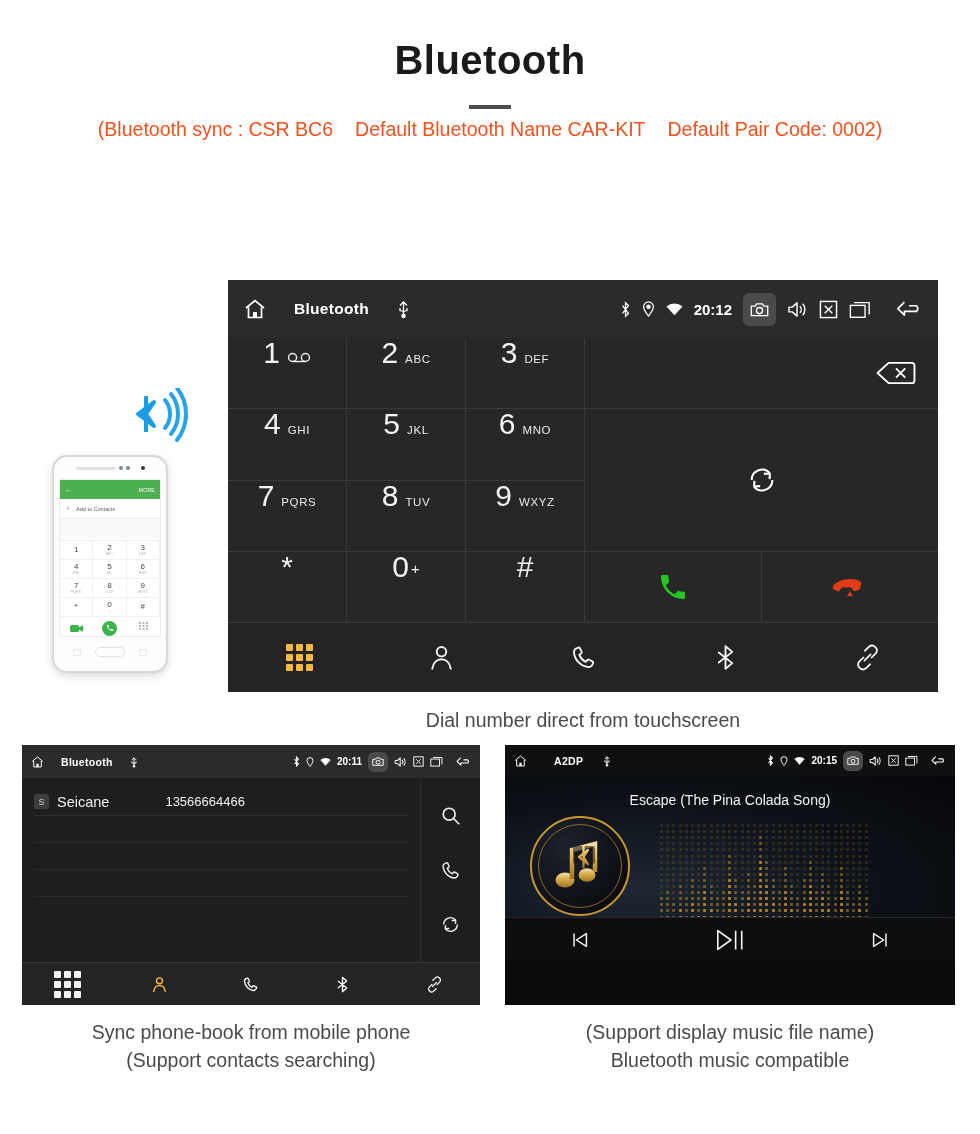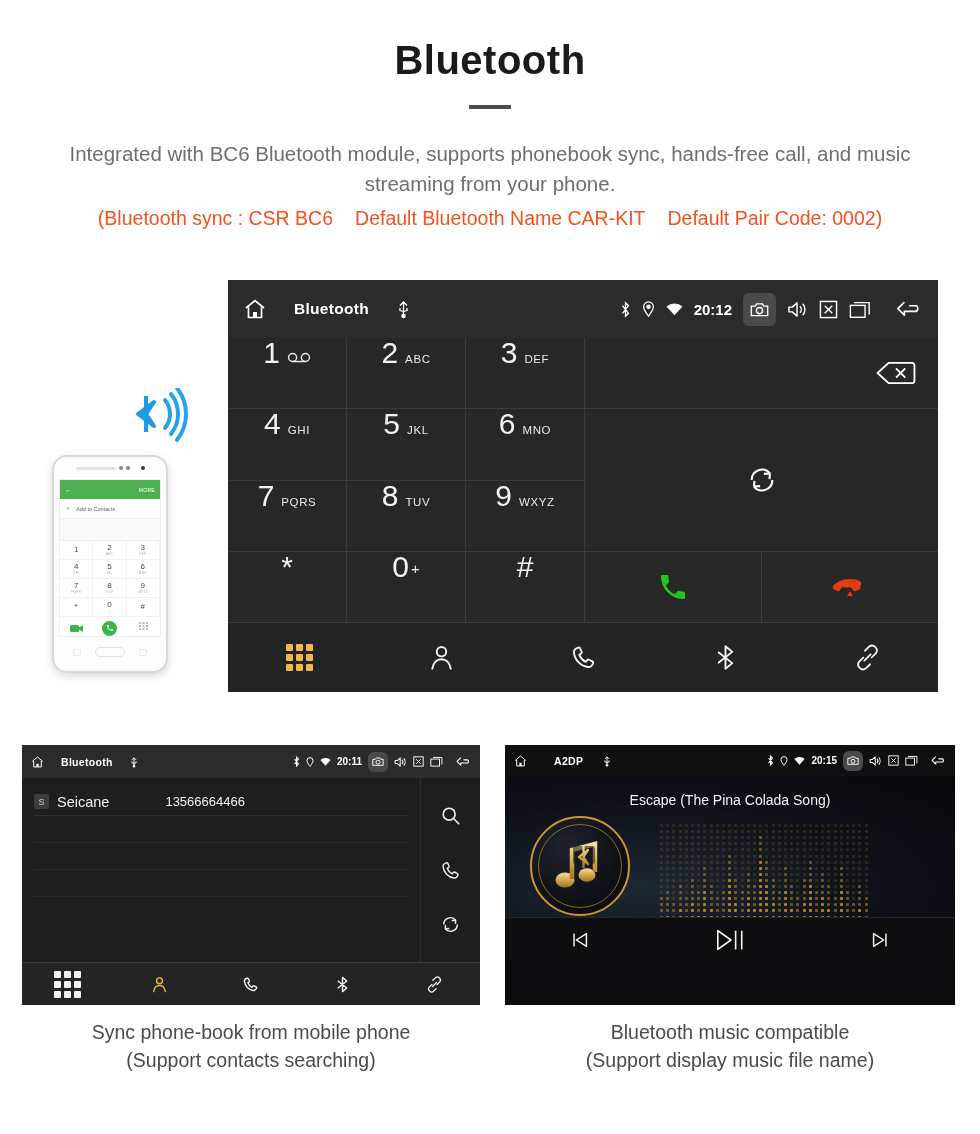--- a/index.html
+++ b/index.html
@@ -214,21 +214,20 @@
   }
   .mu-controls .mc { flex: 1; display:flex; align-items:center; justify-content:center; }
 </style>
 </head>
 <body>
 
 <div class="page">
 
   <div class="hero-title">Bluetooth</div>
   <div class="hero-rule"></div>
-  <div class="hero-desc">Integrated with BC6 Bluetooth module, supports phonebook sync, hands-free call, and music streaming from your phone.</div>
   <div class="hero-specs">
     <span>(Bluetooth sync : CSR BC6</span><span class="spec-gap"></span><span>Default Bluetooth Name CAR-KIT</span><span class="spec-gap"></span><span>Default Pair Code: 0002)</span>
   </div>
 
   <div id="bt-signal">
     <svg width="78" height="62" viewBox="0 0 78 62">
       <g fill="none" stroke="#29a3e8" stroke-width="4" stroke-linecap="round">
         <path d="M47 40 A22 22 0 0 0 47 12"></path>
         <path d="M53 46 A32 32 0 0 0 53 6"></path>
         <path d="M59 52 A42 42 0 0 0 59 0"></path>
@@ -544,20 +543,21 @@
           <span class="ico">
             <svg width="27" height="27" viewBox="0 0 26 26" fill="none" stroke="#f2f2f2" stroke-width="1.7" stroke-linecap="round" stroke-linejoin="round">
               <path d="M10.5 6.5 L14.5 2.6 A4.6 4.6 0 0 1 21 9 L17 13"></path>
               <path d="M15.5 19.5 L11.5 23.4 A4.6 4.6 0 0 1 5 17 L9 13"></path>
               <path d="M10 16 L16 10"></path>
             </svg>
           </span>
         </div>
       </div>
   </div>
+  <div class="caption" style="left:228px; top:706px; width:710px;">Dial number direct from touchscreen</div>
 
   <div id="phonebook-screen" class="screen">
     <div style="height:33px">
       <div class="statusbar">
         <span class="ico">
           <svg width="15" height="14" viewBox="0 0 24 24" fill="none" stroke="#fff" stroke-width="1.7">
               <path d="M3 11 L12 3.5 L21 11"></path>
               <path d="M5.5 10.2 V20.5 H18.5 V10.2"></path>
               <rect x="10" y="15" width="4" height="5.5" fill="#fff" stroke="none"></rect>
             </svg>
@@ -1438,17 +1438,17 @@
             <svg width="22" height="22" viewBox="0 0 24 24" fill="none" stroke="#f5f5f5" stroke-width="1.6" stroke-linejoin="round">
                 <path d="M5 5 L16 12 L5 19 Z"></path>
                 <path d="M18.5 5 V19"></path>
               </svg>
           </span>
         </div>
       </div>
     </div>
   </div>
   <div class="caption" style="left:505px; top:1018px; width:450px;">
+    <div>(Support display music file name)</div>
     <div>Bluetooth music compatible</div>
-    <div>(Support display music file name)</div>
   </div>
 
 </div>
 
 </body></html>

